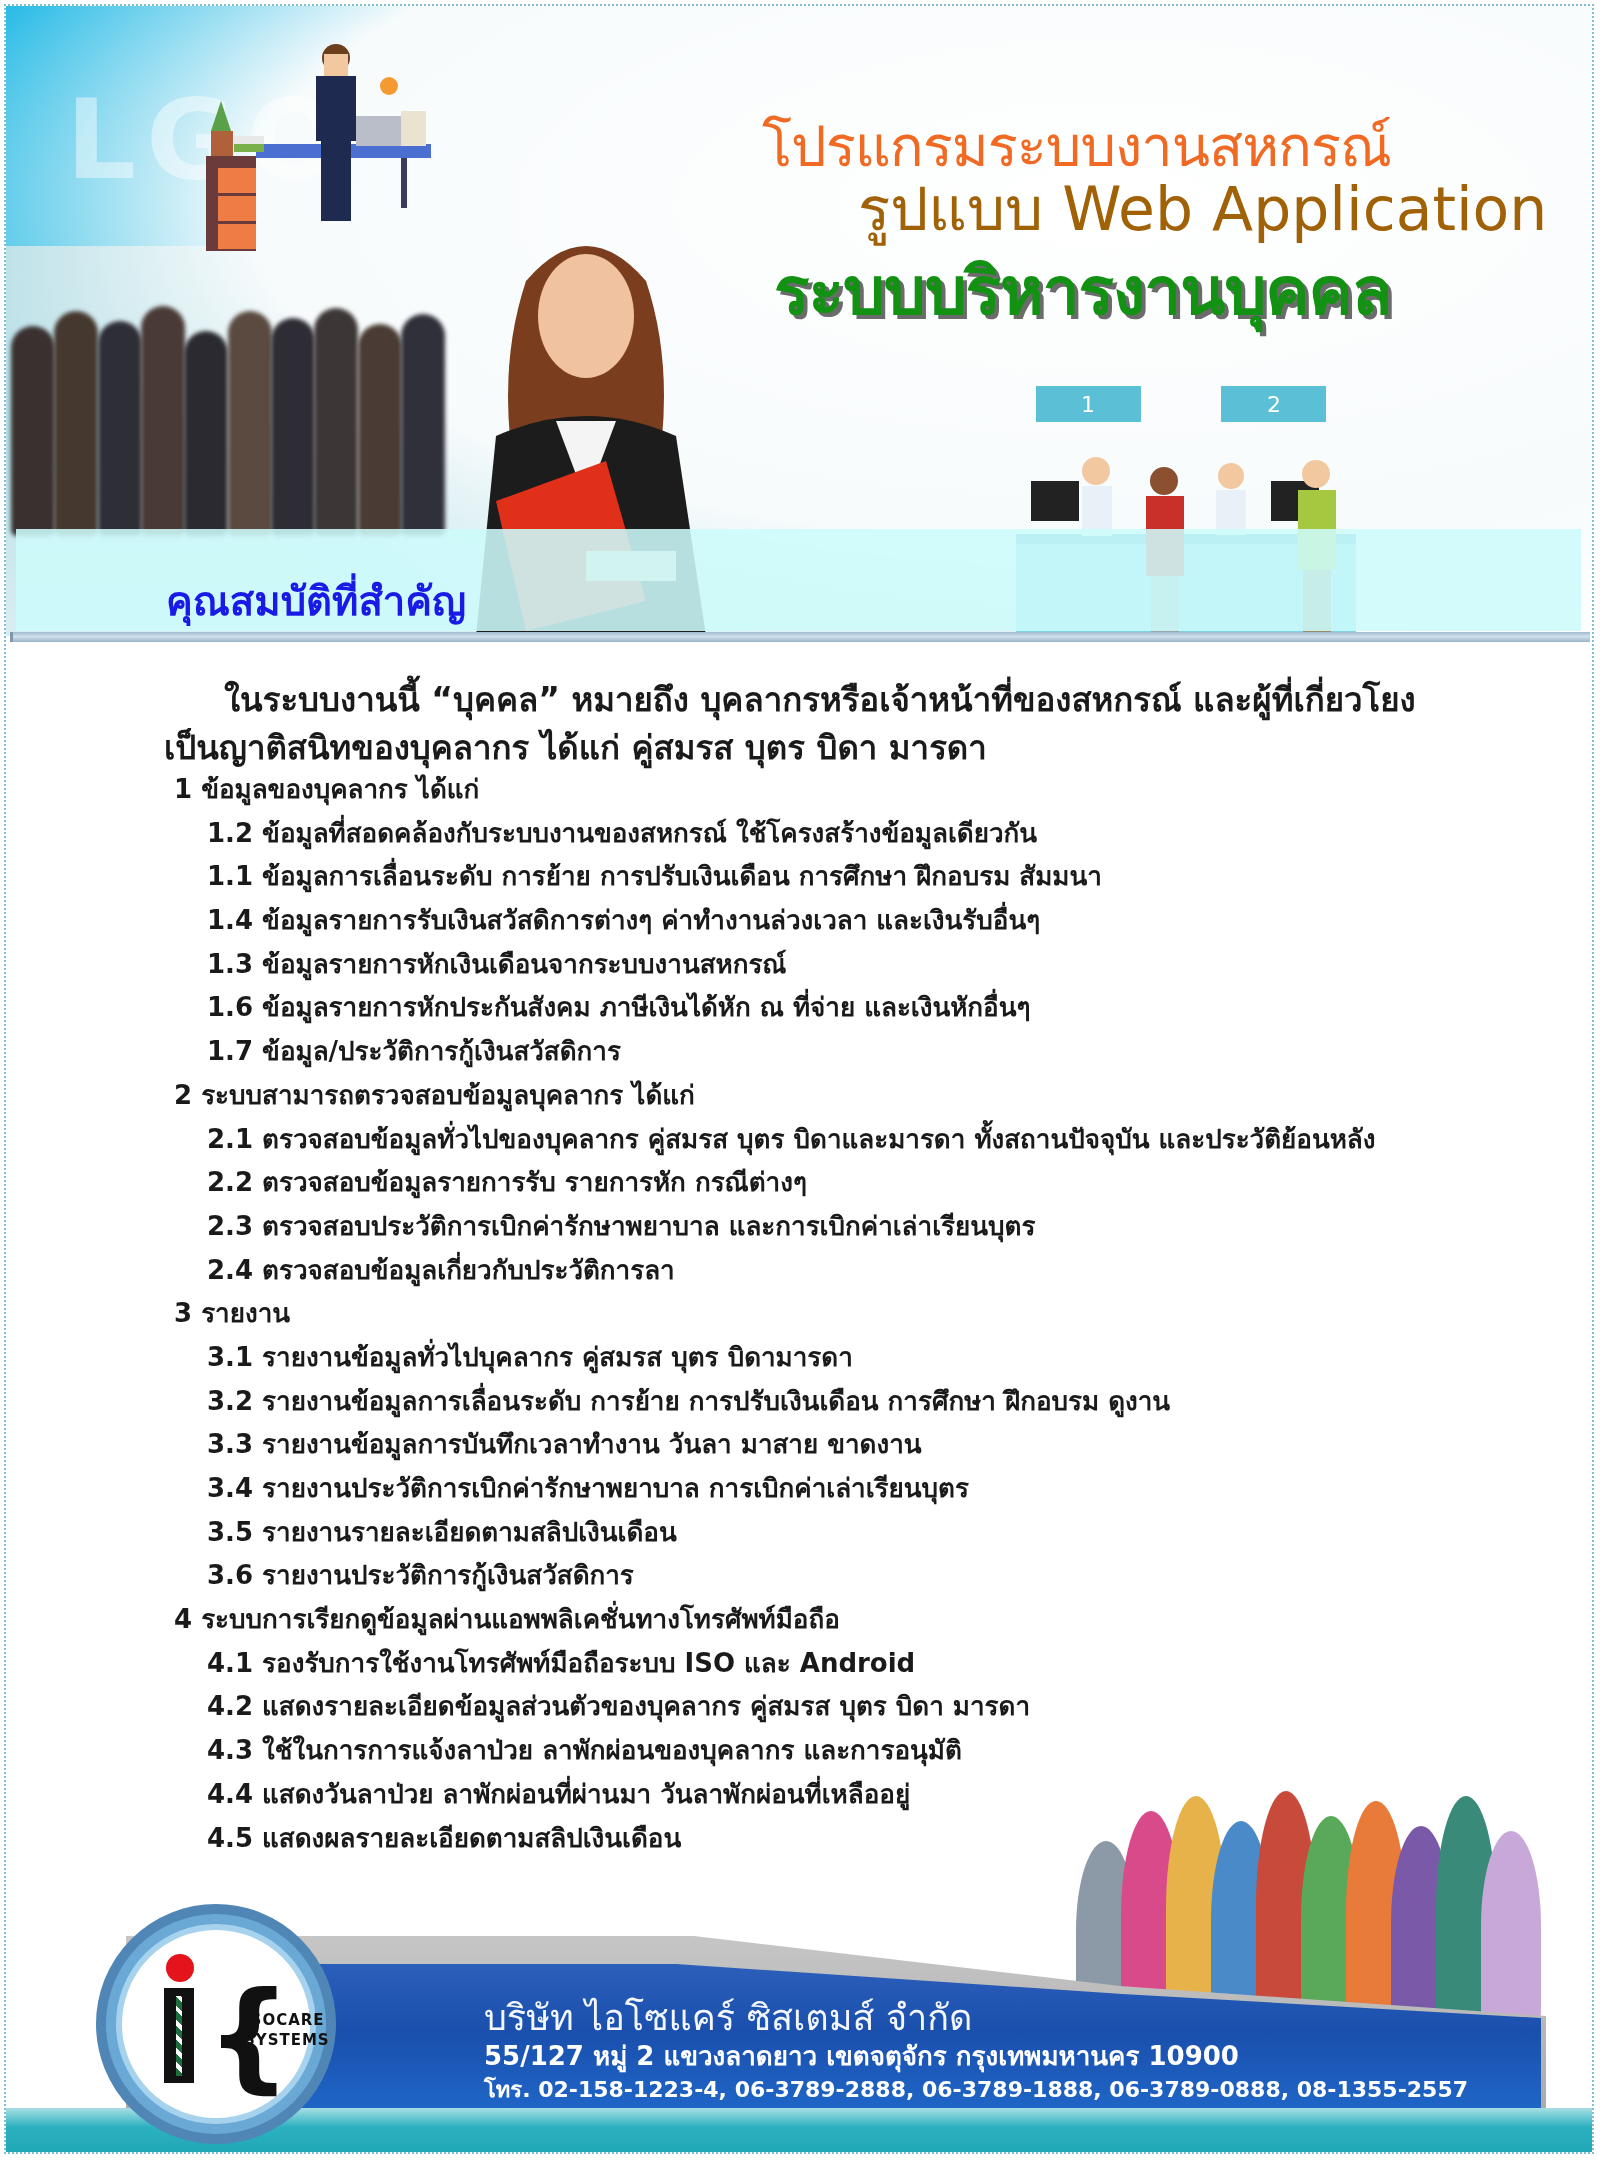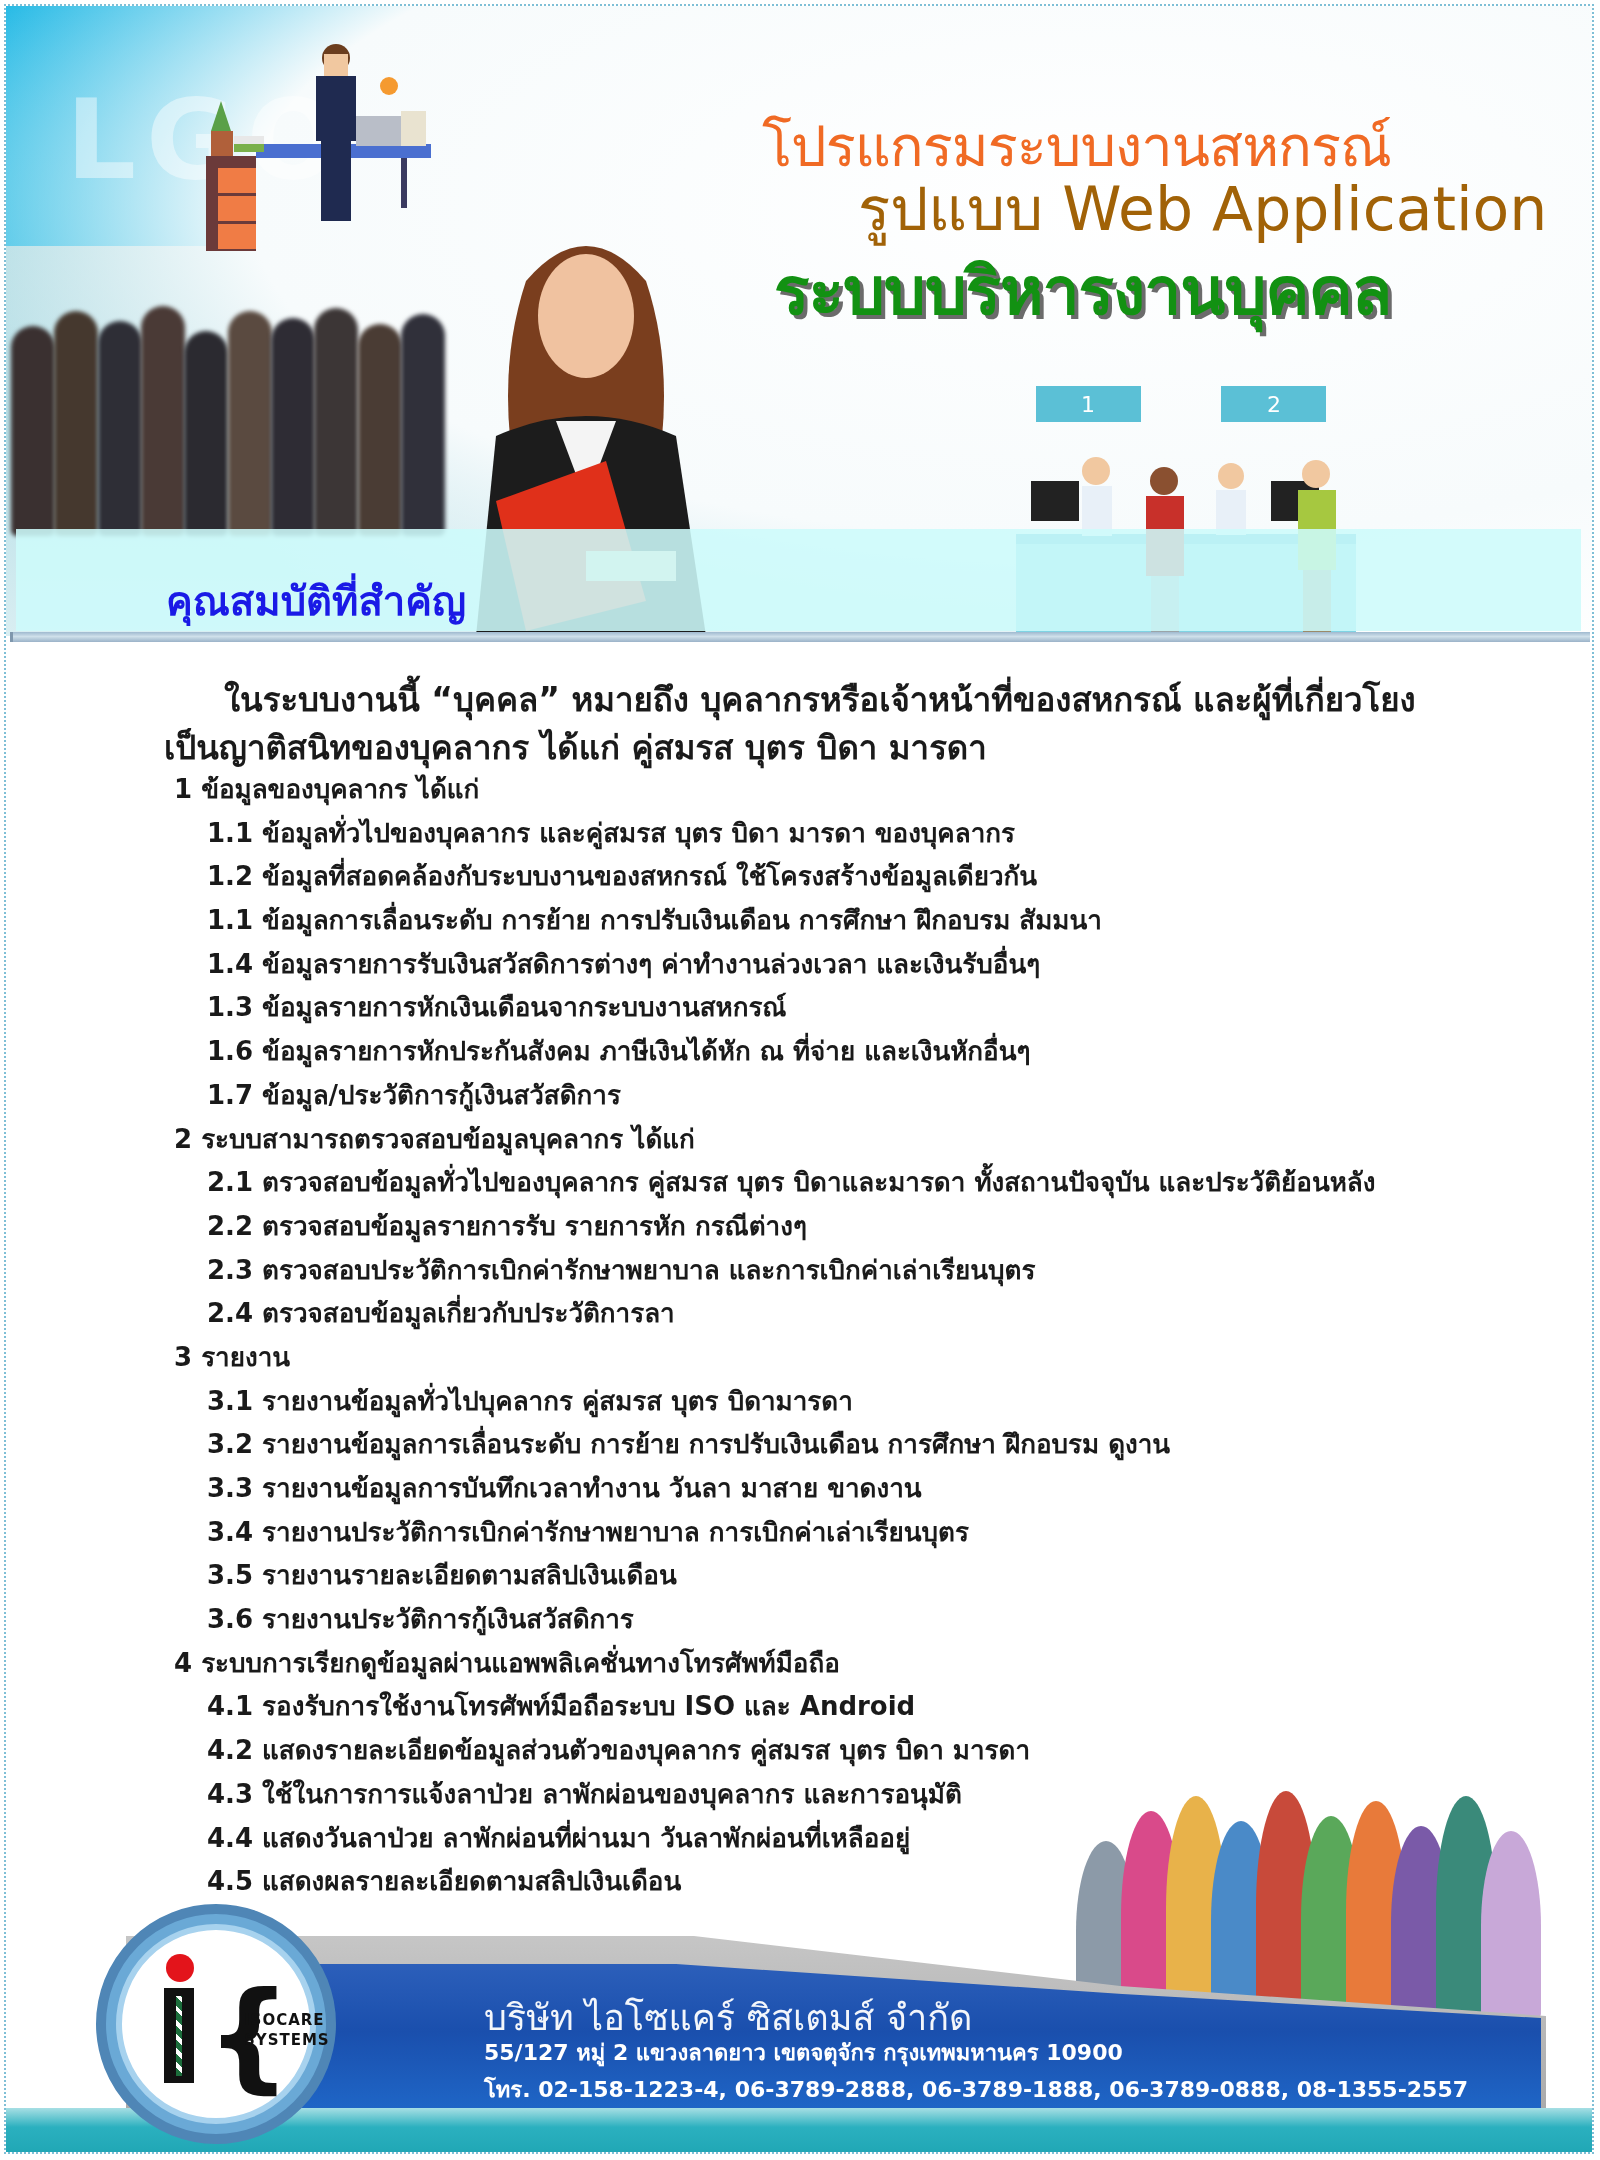--- a/index.html
+++ b/index.html
@@ -82,21 +82,21 @@
              background: #ffffff; border: 6px solid #a7d2ee; }
   .logo-dot { position: absolute; left: 160px; top: 68px; width: 28px; height: 28px; border-radius: 50%; background: #e3141b; }
   .logo-i { position: absolute; left: 158px; top: 102px; width: 30px; height: 95px; background: #111;
              border: 4px solid #111; }
   .logo-i::after { content: ""; position: absolute; left: 8px; top: 4px; width: 6px; height: 80px;
              background: repeating-linear-gradient(45deg, #1c6e3c 0 6px, #fff 6px 10px); }
   .logo-brace { position: absolute; left: 200px; top: 95px; font-size: 120px; line-height: 110px; color: #111; font-weight: bold; }
   .logo-text { position: absolute; left: 238px; top: 124px; font-size: 15px; font-weight: bold; color: #111; line-height: 20px; letter-spacing: 1px; }
 
   .company-name { position: absolute; left: 478px; top: 103px; font-size: 36px; color: #ffffff; white-space: nowrap; opacity: 0.95; }
-  .company-addr { position: absolute; left: 478px; top: 149px; font-size: 22px; font-weight: bold; color: #ffffff; white-space: nowrap; }
+  .company-addr { position: absolute; left: 478px; top: 149px; font-size: 26px; font-weight: bold; color: #ffffff; white-space: nowrap; }
   .company-tel  { position: absolute; left: 478px; top: 186px; font-size: 22px; font-weight: bold; color: #ffffff; white-space: nowrap; }
 
   .crowd2 { position: absolute; left: 1060px; top: 1775px; width: 480px; height: 235px; overflow: hidden; }
   .crowd2 .f { position: absolute; border-radius: 50% 50% 8px 8px; }
 </style>
 </head>
 <body>
 
 <div class="page">
 
@@ -181,21 +181,20 @@
   <div class="banner-rule"></div>
 
   <div class="content">
     <div class="intro">
       <span class="l1">ในระบบงานนี้ “บุคคล” หมายถึง บุคลากรหรือเจ้าหน้าที่ของสหกรณ์ และผู้ที่เกี่ยวโยง</span>
       <span class="l2">เป็นญาติสนิทของบุคลากร ได้แก่ คู่สมรส บุตร บิดา มารดา</span>
     </div>
 
     <div class="list">
       <div class="sec-head">1 ข้อมูลของบุคลากร ได้แก่</div>
-      <div class="sub-item">1.1 ข้อมูลทั่วไปของบุคลากร และคู่สมรส บุตร บิดา มารดา ของบุคลากร</div>
       <div class="sub-item">1.2 ข้อมูลที่สอดคล้องกับระบบงานของสหกรณ์ ใช้โครงสร้างข้อมูลเดียวกัน</div>
       <div class="sub-item">1.1 ข้อมูลการเลื่อนระดับ การย้าย การปรับเงินเดือน การศึกษา ฝึกอบรม สัมมนา</div>
       <div class="sub-item">1.4 ข้อมูลรายการรับเงินสวัสดิการต่างๆ ค่าทำงานล่วงเวลา และเงินรับอื่นๆ</div>
       <div class="sub-item">1.3 ข้อมูลรายการหักเงินเดือนจากระบบงานสหกรณ์</div>
       <div class="sub-item">1.6 ข้อมูลรายการหักประกันสังคม ภาษีเงินได้หัก ณ ที่จ่าย และเงินหักอื่นๆ</div>
       <div class="sub-item">1.7 ข้อมูล/ประวัติการกู้เงินสวัสดิการ</div>
 
       <div class="sec-head">2 ระบบสามารถตรวจสอบข้อมูลบุคลากร ได้แก่</div>
       <div class="sub-item">2.1 ตรวจสอบข้อมูลทั่วไปของบุคลากร คู่สมรส บุตร บิดาและมารดา ทั้งสถานปัจจุบัน และประวัติย้อนหลัง</div>
       <div class="sub-item">2.2 ตรวจสอบข้อมูลรายการรับ รายการหัก กรณีต่างๆ</div>

